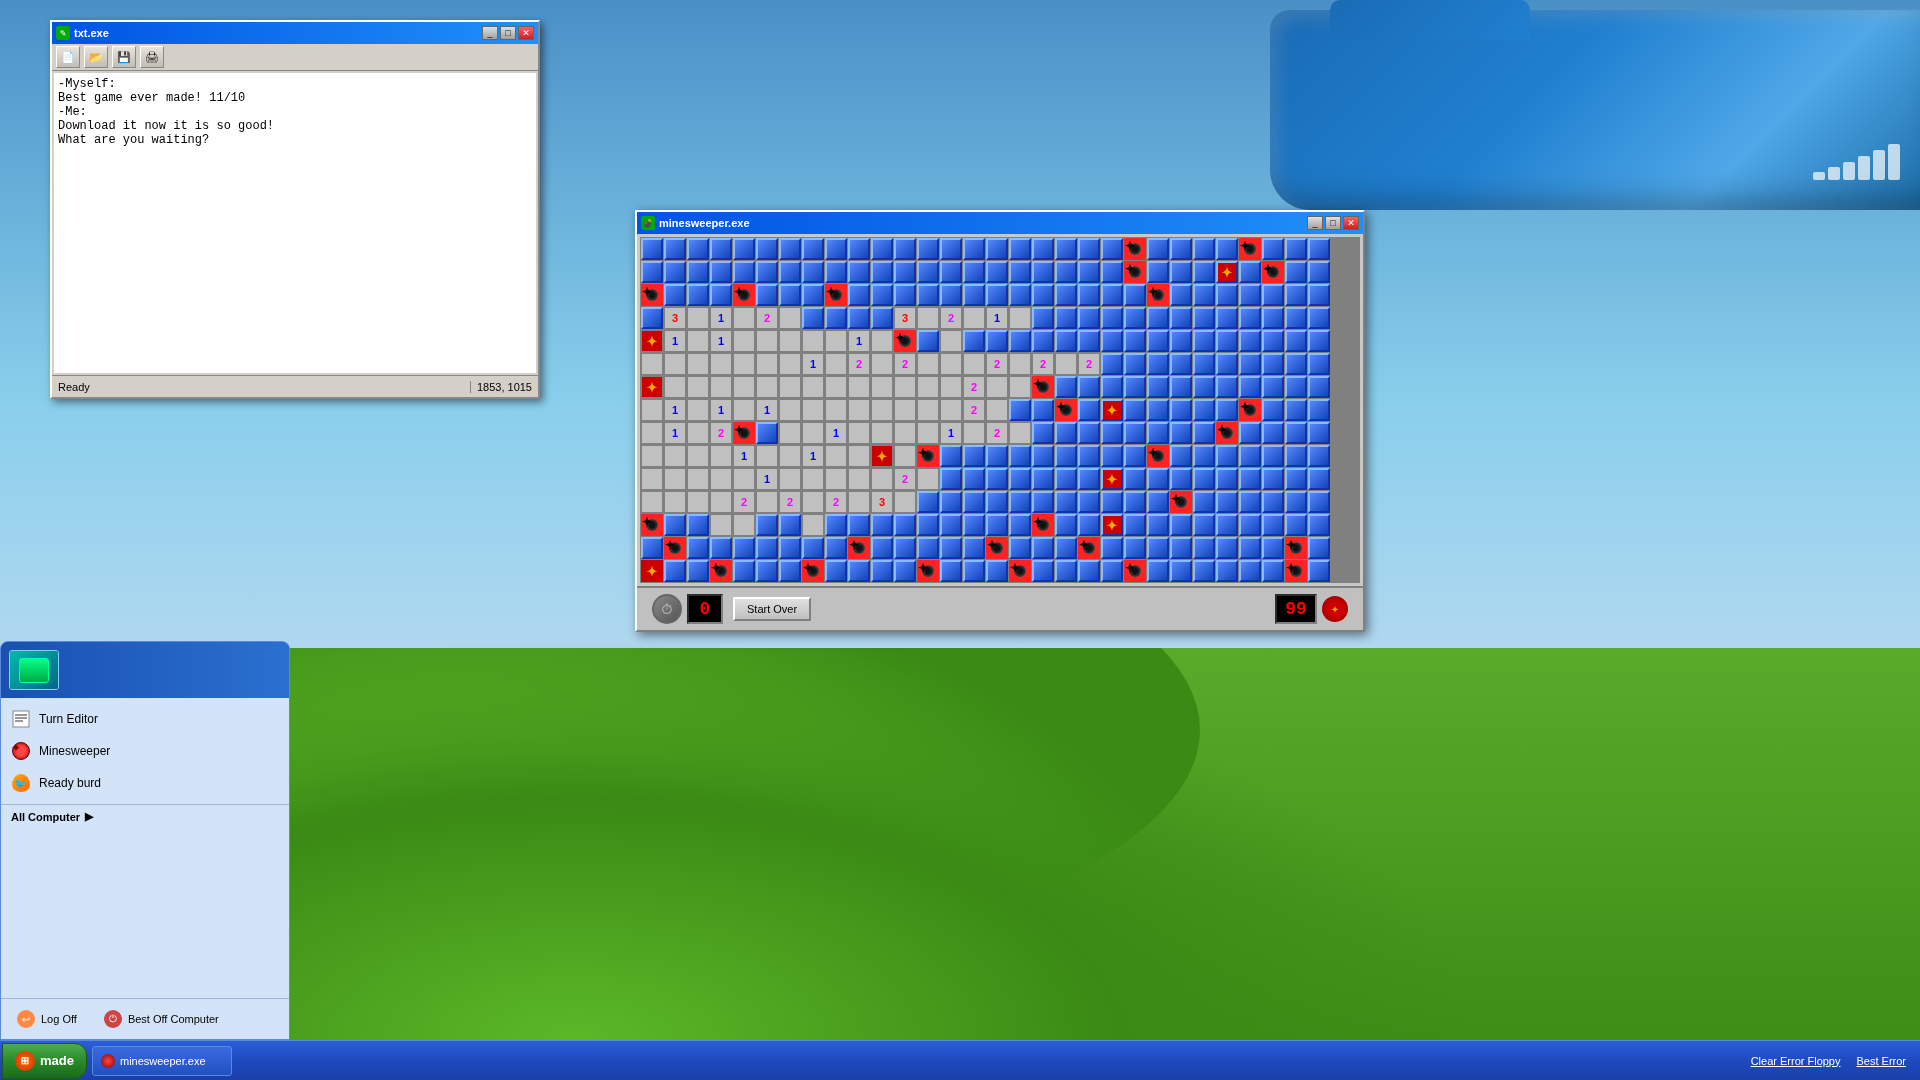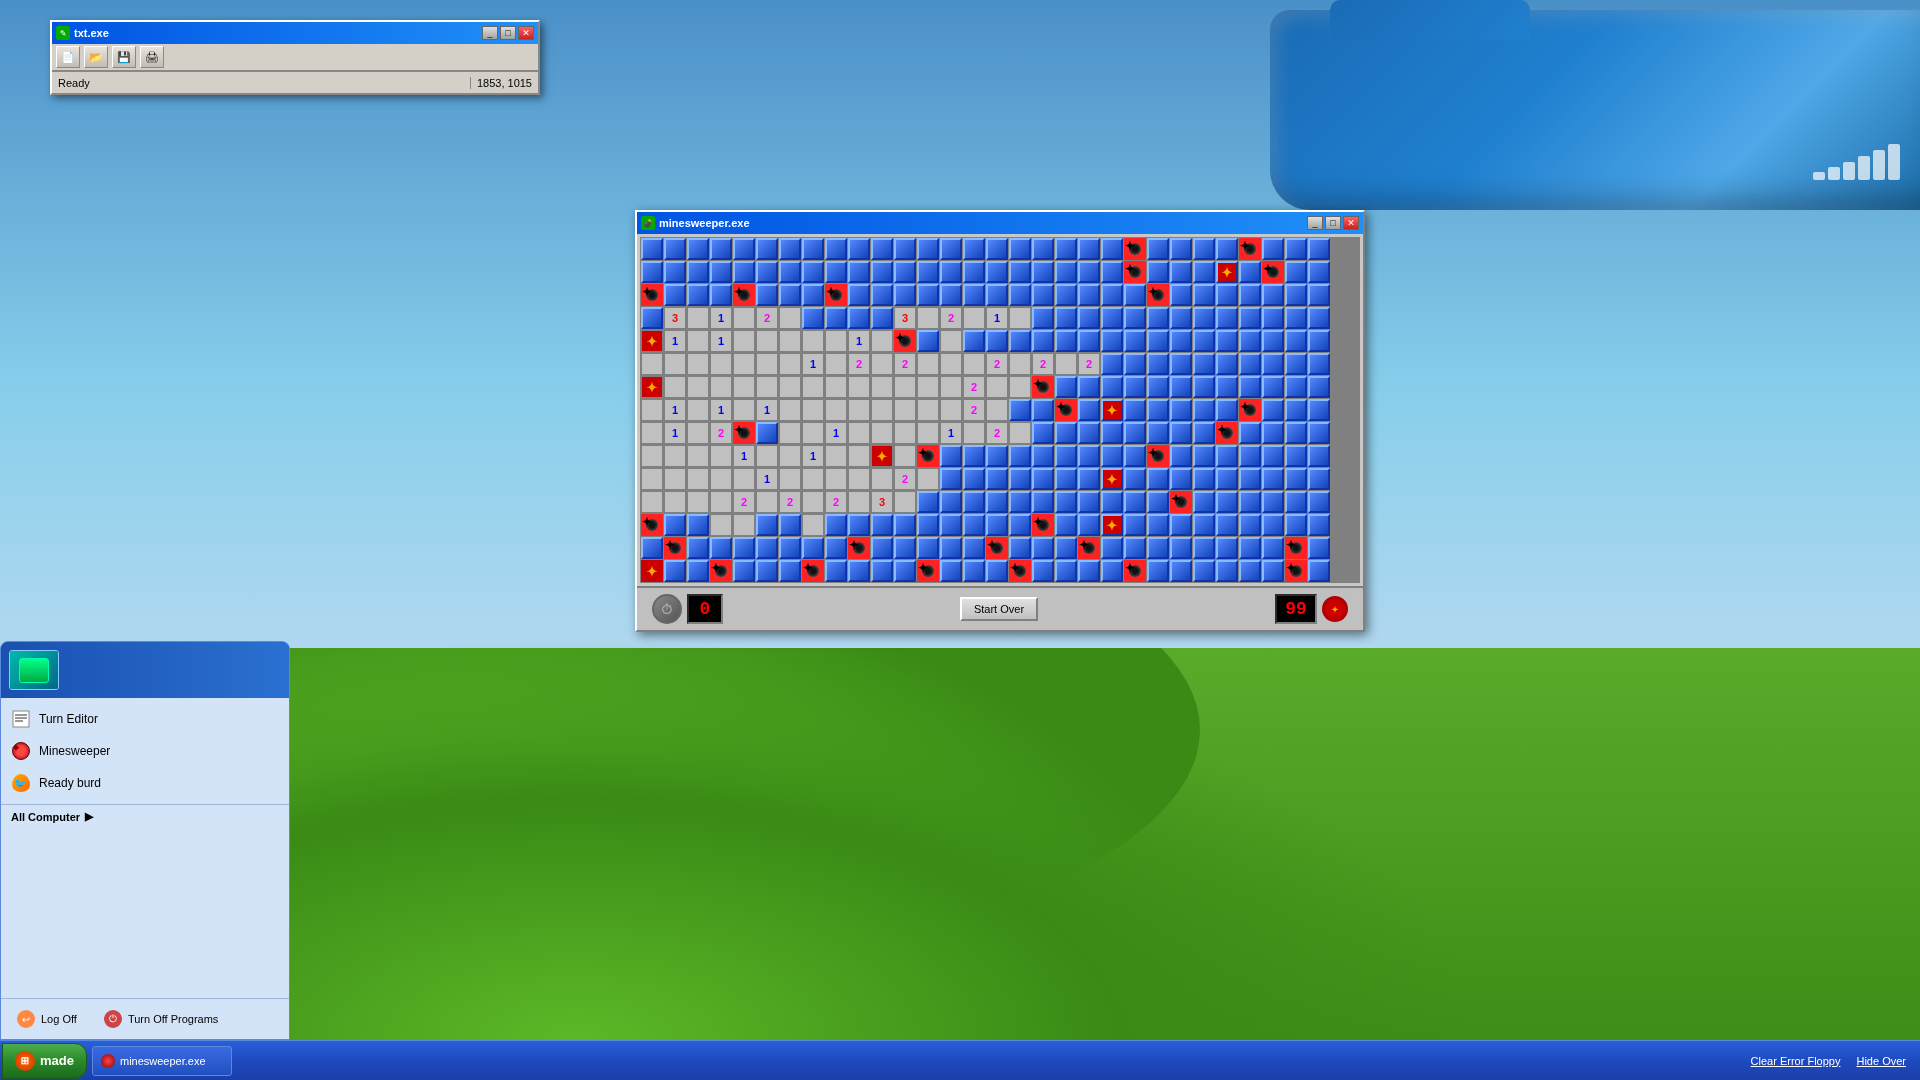--- a/index.html
+++ b/index.html
@@ -539,20 +539,29 @@
         <button class="title-btn">□</button>
         <button class="title-btn close-btn">✕</button>
       </div>
     </div>
     <div class="window-toolbar">
       <button class="toolbar-btn">📄</button>
       <button class="toolbar-btn">📂</button>
       <button class="toolbar-btn">💾</button>
       <button class="toolbar-btn">🖨</button>
     </div>
+    <div class="window-content">
+      <div>-Myself:</div>
+      <div>    Best game ever made! 11/10</div>
+      <div></div>
+      <div>-Me:</div>
+      <div>    Download it now it is so good!</div>
+      <div></div>
+      <div>What are you waiting?</div>
+    </div>
     <div class="window-statusbar">
       <div class="status-left">Ready</div>
       <div class="status-right">1853, 1015</div>
     </div>
   </div>
 
   <div class="minesweeper-window">
     <div class="ms-titlebar">
       <div class="titlebar-icon" style="background:#00aa00;">💣</div>
       <span class="titlebar-title">minesweeper.exe</span>
@@ -1151,21 +1160,21 @@
             </div>
           </div>
           <div class="ms-cell unrevealed" style="background: linear-gradient(135deg, rgb(85, 136, 255) 0%, rgb(51, 102, 221) 50%, rgb(17, 68, 187) 100%); border-width: 2px; border-style: solid; border-color: rgb(136, 187, 255) rgb(17, 51, 170) rgb(17, 51, 170) rgb(136, 187, 255); border-image: initial;"></div>
         </div>
     </div>
     <div class="ms-bottom-bar">
       <div style="display:flex;align-items:center;gap:5px;">
         <div style="width:30px;height:30px;border-radius:50%;background:linear-gradient(135deg,#888,#555);border:2px solid #666;display:flex;align-items:center;justify-content:center;color:#ccc;font-size:14px;">⏱</div>
         <div class="ms-timer-display">0</div>
       </div>
-      <div style="flex:1;display:flex;justify-content:center;">
+      <div style="flex:1;display:flex;justify-content:flex-start;">
         <button class="ms-start-btn">Start Over</button>
       </div>
       <div style="display:flex;align-items:center;gap:5px;">
         <div class="ms-mine-count">99</div>
         <div style="width:26px;height:26px;background:radial-gradient(circle,#cc0000 40%,#880000 100%);border-radius:50%;display:flex;align-items:center;justify-content:center;">
           <span style="color:#ffaa00;font-size:10px;">✦</span>
         </div>
       </div>
     </div>
   </div>
@@ -1214,34 +1223,34 @@
         <span>▶</span>
       </div>
     </div>
     <div class="start-menu-footer">
       <div class="footer-btn">
         <div style="width:18px;height:18px;background:#ff8844;border-radius:50%;display:flex;align-items:center;justify-content:center;font-size:10px;color:white;">↩</div>
         <span>Log Off</span>
       </div>
       <div class="footer-btn">
         <div style="width:18px;height:18px;background:#cc4444;border-radius:50%;display:flex;align-items:center;justify-content:center;font-size:10px;color:white;">⏻</div>
-        <span>Turn Off Programs</span>
+        <span>Best Off Computer</span>
       </div>
     </div>
   </div>
 
   <div class="taskbar">
     <button class="start-btn">
       <div class="start-icon">⊞</div>
       <span>made</span>
     </button>
     <div class="taskbar-items">
       <div class="taskbar-item">
         <div style="width:14px;height:14px;background:radial-gradient(circle,#ff4444,#880000);border-radius:50%;"></div>
         <span>minesweeper.exe</span>
       </div>
     </div>
     <div class="taskbar-right">
       <button class="clear-error-btn">Clear Error Floppy</button>
-      <button class="hide-error-btn">Hide Over</button>
+      <button class="hide-error-btn">Best Error</button>
     </div>
   </div>
 </div>
 
 </body></html>

